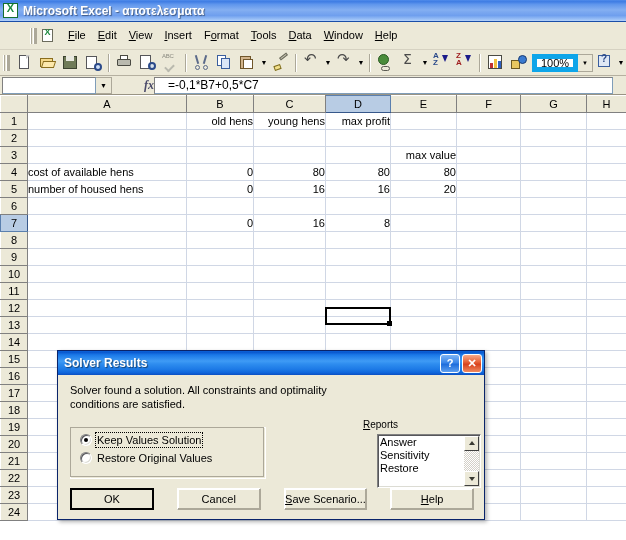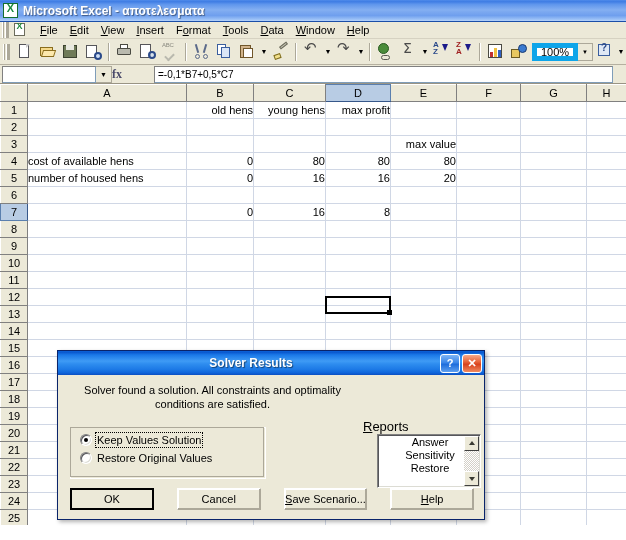--- a/index.html
+++ b/index.html
@@ -53,26 +53,27 @@
   .titlebar .title-text {
     color: #ffffff;
     font-size: 12px;
     font-weight: bold;
     text-shadow: 1px 1px 1px rgba(0,0,0,0.45);
     white-space: nowrap;
   }
 
   
   .menubar {
-    height: 17px;
+    height: 28px;
     background: #ece9d8;
     display: flex;
     align-items: center;
     border-bottom: 1px solid #d6d2c2;
     box-sizing: border-box;
+    padding-left: 28px;
   }
   .grip {
     width: 7px;
     height: 16px;
     margin: 0 3px 0 2px;
     background: linear-gradient(to right,
        #ffffff 0px, #ffffff 1px, #aca899 1px, #aca899 2px,
        transparent 2px, transparent 3px,
        #ffffff 3px, #ffffff 4px, #aca899 4px, #aca899 5px);
     flex: 0 0 auto;
@@ -238,39 +239,40 @@
     background: #ece9d8;
     border: 1px solid #aca899;
     border-left: none;
     box-sizing:border-box;
     display:flex;align-items:center;justify-content:center;
     font-size: 7px;
     flex: 0 0 auto;
   }
   .fx-label {
     width: 42px;
-    text-align: left;
+    text-align: right;
+    font-style: italic;
     font-family: "Liberation Serif", serif;
     font-size: 12px;
     font-weight: bold;
     color: #4a4a6a;
     flex: 0 0 auto;
   }
   .formula-input {
     flex: 1 1 auto;
     height: 17px;
     background: #ffffff;
     border: 1px solid #7f9db9;
     border-top-color:#808080;
     border-left-color:#808080;
     box-sizing: border-box;
     display: flex;
     align-items: center;
-    padding-left: 3px;
-    font-size: 10px;
+    padding-left: 13px;
+    font-size: 12px;
     margin-right: 13px;
   }
 
   
   .sheet {
     position: relative;
     width: 626px;
     height: 441px;
     background: #ffffff;
     overflow: hidden;
@@ -358,21 +360,20 @@
   .dialog {
     position: absolute;
     left: 57px;
     top: 350px;
     width: 428px;
     height: 170px;
     background: #ece9d8;
     border: 1px solid #0a246a;
     box-sizing: border-box;
     box-shadow: 2px 2px 4px rgba(0,0,0,0.3);
-    text-align: center;
   }
   .dlg-titlebar {
     height: 24px;
     background: linear-gradient(to bottom,
       #0a60d8 0%, #0a5ad0 6%, #1a78e8 16%,
       #3f9bf5 42%, #2e8def 54%, #1d7ae6 76%,
       #0f66dc 90%, #0b4fc2 100%);
     display: flex;
     align-items: center;
     padding: 0 2px 0 6px;
@@ -464,21 +465,21 @@
   }
   .radio-label { white-space: nowrap; }
   .radio-label.focused {
     outline: 1px dotted #000;
     outline-offset: 1px;
   }
   .reports-label {
     position: absolute;
     left: 305px;
     top: 44px;
-    font-size: 13px;
+    font-size: 10px;
   }
   .reports-list {
     position: absolute;
     left: 319px;
     top: 59px;
     width: 104px;
     height: 54px;
     background: #ffffff;
     border: 1px solid #808080;
     border-right-color: #ffffff;
@@ -984,32 +985,20 @@
           <td class="cell txt"></td>
           <td class="cell num"></td>
           <td class="cell num"></td>
           <td class="cell num"></td>
           <td class="cell num"></td>
           <td class="cell num"></td>
           <td class="cell num"></td>
           <td class="cell num"></td>
           <td class="cell"></td>
         </tr>
-        <tr>
-          <th class="rowhead">25</th>
-          <td class="cell txt"></td>
-          <td class="cell num"></td>
-          <td class="cell num"></td>
-          <td class="cell num"></td>
-          <td class="cell num"></td>
-          <td class="cell num"></td>
-          <td class="cell num"></td>
-          <td class="cell num"></td>
-          <td class="cell"></td>
-        </tr>
       </tbody>
   </table>
   <div class="selbox" style="left:325px;top:212px;width:66px;height:18px;">
     <div class="handle"></div>
   </div>
 </div>
 
 <div class="dialog">
   <div class="dlg-titlebar">
     <div class="dlg-title">Solver Results</div>

